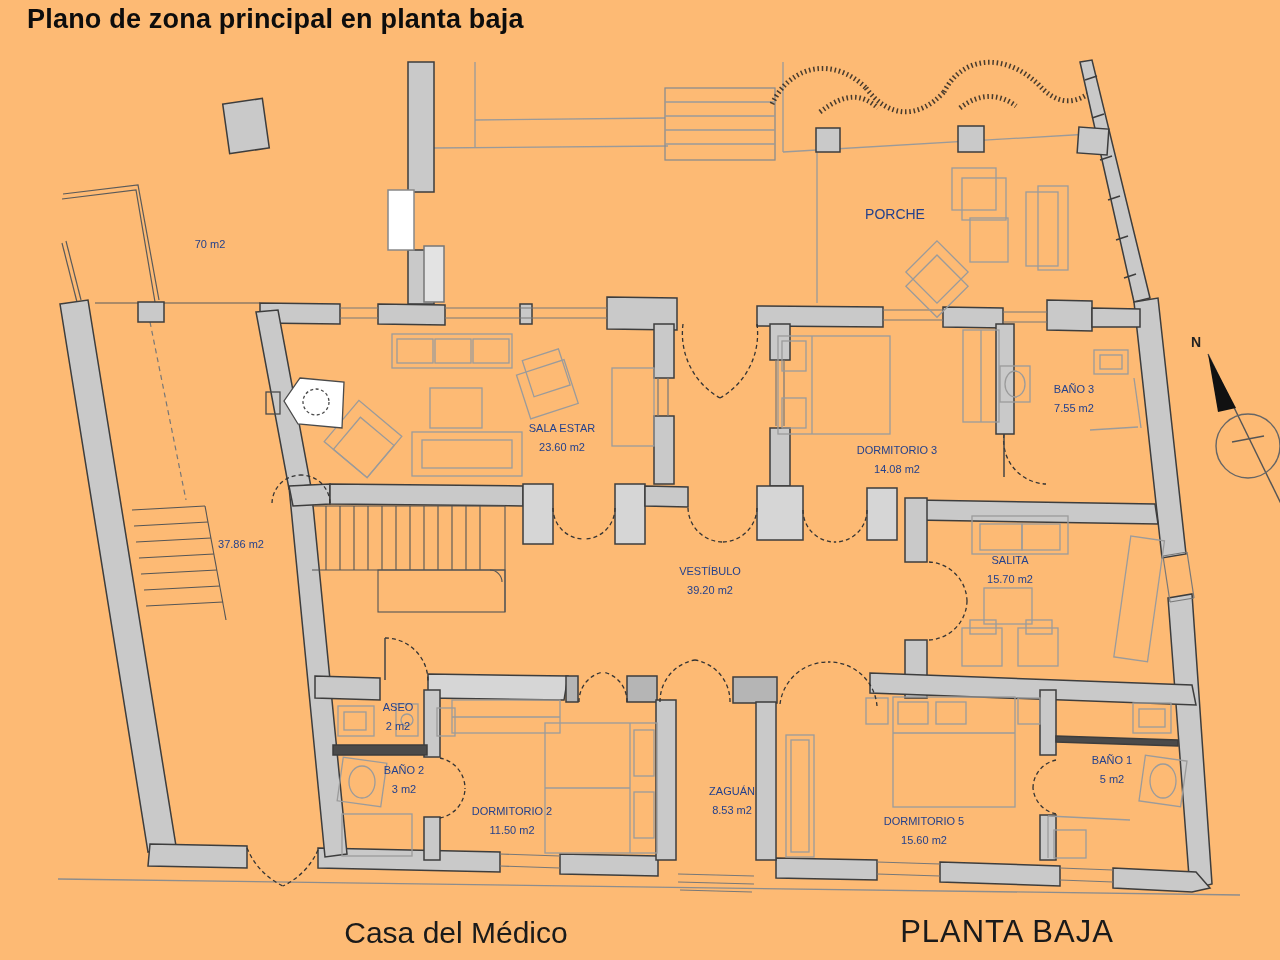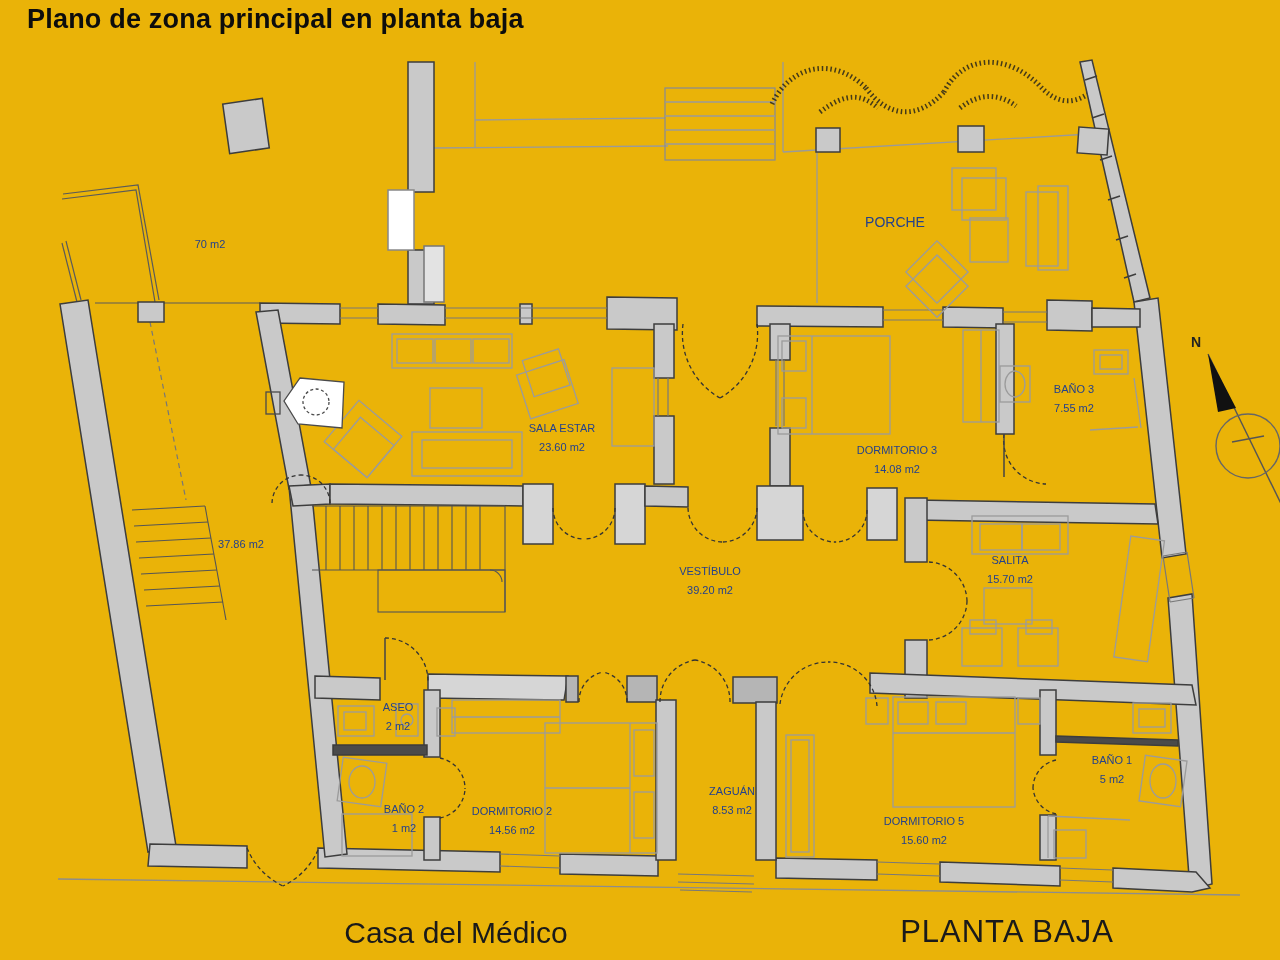--- a/index.html
+++ b/index.html
@@ -1,16 +1,16 @@
 <!DOCTYPE html>
 <html><head>
 <meta charset="utf-8">
 <style>
   html,body{margin:0;padding:0;background:#fff;}
-  .stage{position:relative;width:1280px;height:960px;background:#eab308;overflow:hidden;
+  .stage{position:relative;width:1280px;height:960px;background:#fdba74;overflow:hidden;
          font-family:"Liberation Sans",sans-serif;}
   .title{position:absolute;left:27px;top:4px;font-size:27px;font-weight:bold;color:#0d0d0d;
          letter-spacing:.2px;white-space:nowrap;}
   svg{position:absolute;left:0;top:0;}
   .lbl{position:absolute;transform:translate(-50%,-50%);text-align:center;color:#24418c;
        font-size:11px;line-height:19px;white-space:nowrap;z-index:5;}
   .lbl.small{font-size:14px;}
   .caption{position:absolute;transform:translateX(-50%);color:#1a1a1a;white-space:nowrap;z-index:5;}
   .caption.left{left:456px;top:916px;font-size:30px;}
   .caption.right{left:1007px;top:914px;font-size:31px;letter-spacing:1px;}
@@ -357,21 +357,21 @@
         <circle cx="1248" cy="446" r="32" stroke="#666"></circle>
         <line x1="1232" y1="442" x2="1264" y2="436"></line>
         <polygon points="1208,354 1236,408 1218,412" fill="#111" stroke="none"></polygon>
       </g>
     </g>
   </svg>
 
   <div class="lbl" style="left:210px;top:244px">
     <div>70 m2</div>
   </div>
-  <div class="lbl small" style="left:895px;top:222px">
+  <div class="lbl small" style="left:895px;top:214px">
     <div>PORCHE</div>
   </div>
   <div class="lbl" style="left:562px;top:438px">
     <div>SALA ESTAR</div>
     <div>23.60 m2</div>
   </div>
   <div class="lbl" style="left:1074px;top:399px">
     <div>BAÑO 3</div>
     <div>7.55 m2</div>
   </div>
@@ -387,27 +387,27 @@
     <div>39.20 m2</div>
   </div>
   <div class="lbl" style="left:1010px;top:570px">
     <div>SALITA</div>
     <div>15.70 m2</div>
   </div>
   <div class="lbl" style="left:398px;top:717px">
     <div>ASEO</div>
     <div>2 m2</div>
   </div>
-  <div class="lbl" style="left:404px;top:819px">
+  <div class="lbl" style="left:404px;top:780px">
     <div>BAÑO 2</div>
-    <div>1 m2</div>
+    <div>3 m2</div>
   </div>
   <div class="lbl" style="left:512px;top:821px">
     <div>DORMITORIO 2</div>
-    <div>14.56 m2</div>
+    <div>11.50 m2</div>
   </div>
   <div class="lbl" style="left:732px;top:801px">
     <div>ZAGUÁN</div>
     <div>8.53 m2</div>
   </div>
   <div class="lbl" style="left:924px;top:831px">
     <div>DORMITORIO 5</div>
     <div>15.60 m2</div>
   </div>
   <div class="lbl" style="left:1112px;top:770px">

